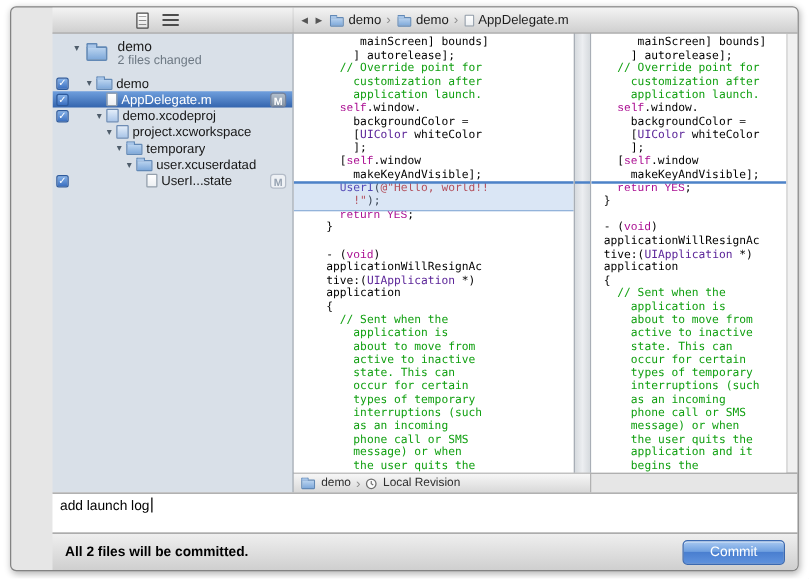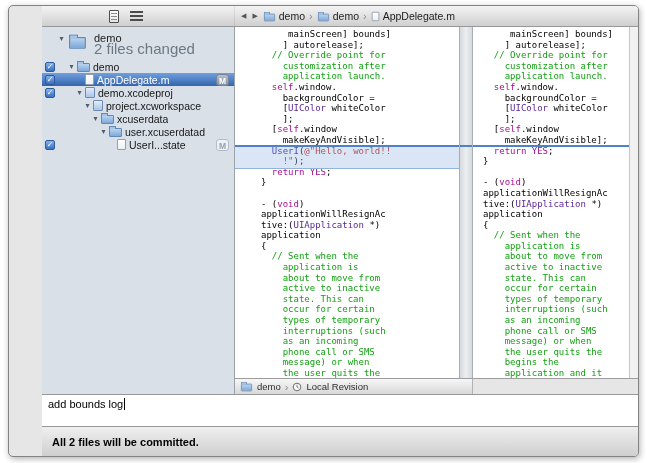--- a/index.html
+++ b/index.html
@@ -37,21 +37,21 @@
   .mini{transform:scale(.85);transform-origin:center;}
   .clock{flex:none;}
 
   
   .content{flex:1;display:flex;min-height:0;}
   .sidebar{flex:none;width:193px;background:#d9e0e8;border-right:1px solid #9aa1a9;padding-top:5px;overflow:hidden;}
   .s-root{display:flex;align-items:flex-start;height:28px;padding-left:14px;}
   .disc{flex:none;width:11px;font-size:8px;color:#4f5d6b;text-align:center;line-height:13px;}
   .root-txt{margin-left:8px;}
   .root-label{font-size:11px;color:#1b1b1b;line-height:12px;}
-  .root-sub{font-size:15px;color:#6d7883;line-height:10px;}
+  .root-sub{font-size:10px;color:#6d7883;line-height:10px;}
   .s-row{display:flex;align-items:center;height:13px;padding-right:5px;font-size:10.5px;color:#161616;white-space:nowrap;}
   .s-row.selected{background:linear-gradient(#6f9fdd,#3465ae);color:#fff;}
   .cb-col{flex:none;width:16px;display:flex;justify-content:flex-start;padding-left:3px;}
   .cb{width:10px;height:10px;border-radius:2px;background:linear-gradient(#86b2e9,#3a6fc0);border:1px solid #2e5a9c;
       color:#fff;display:flex;align-items:center;justify-content:center;}
   .cb i{font-style:normal;font-size:8px;line-height:8px;}
   .sp{flex:none;display:inline-block;height:1px;}
   .s-lbl{margin-left:3px;overflow:hidden;text-overflow:ellipsis;}
   .badge{flex:none;margin-left:auto;width:13px;height:12px;border-radius:3px;text-align:center;line-height:12px;
          font-size:8.5px;font-weight:bold;background:linear-gradient(#b3bfcc,#8492a3);border:1px solid #76839a;color:#fff;}
@@ -64,21 +64,21 @@
   .pane.left{flex:none;width:224px;}
   .pane.right{flex:1;}
   .gutter{flex:none;width:14px;background:linear-gradient(90deg,#d6dade,#eceef1 50%,#d6dade);
           border-left:1px solid #a8aeb6;border-right:1px solid #a8aeb6;position:relative;}
   .vscroll{flex:none;width:9px;background:#f1f1f1;border-left:1px solid #c7c7c7;}
   .code{padding:2px 0 0 26px;font-family:"DejaVu Sans Mono",monospace;font-size:9px;}
   .pane.right .code{padding-left:10px;}
   .code-line{height:10.6px;line-height:10.6px;white-space:pre;}
   .seg-p{color:#000000;}
   .seg-c{color:#12a012;}
-  .seg-k{color:#aa0d91;}
+  .seg-k{color:#aa0d91;font-family:Liberation Mono, monospace;}
   .seg-s{color:#c41a16;}
   .seg-t{color:#5c2699;}
   .seg-f{color:#2e0d9e;}
   .diff-block{position:absolute;left:0;right:0;top:118px;height:24px;background:rgba(148,182,226,.35);
               border-top:2px solid #4d82c8;border-bottom:1px solid #93b3da;}
   .g-line{position:absolute;left:0;right:0;top:118px;height:0;border-top:2px solid #4d82c8;}
   .diff-line-r{position:absolute;left:0;right:0;top:118px;height:0;border-top:2px solid #4d82c8;}
 
   
   .footers{flex:none;height:16px;display:flex;border-top:1px solid #9d9d9d;}
@@ -191,21 +191,21 @@
           <span class="disc">▾</span>
           <span class="ico proj"></span>
           <span class="s-lbl">project.xcworkspace</span>
         </div>
 
         <div class="s-row">
           <span class="cb-col"></span>
           <span class="sp" style="width:32px"></span>
           <span class="disc">▾</span>
           <span class="ico folder"></span>
-          <span class="s-lbl">xcuserdata</span>
+          <span class="s-lbl">temporary</span>
         </div>
 
         <div class="s-row">
           <span class="cb-col"></span>
           <span class="sp" style="width:40px"></span>
           <span class="disc">▾</span>
           <span class="ico folder"></span>
           <span class="s-lbl">user.xcuserdatad</span>
         </div>
 
@@ -292,22 +292,22 @@
                 <div class="code-line"><span class="seg-c">    about to move from</span></div>
                 <div class="code-line"><span class="seg-c">    active to inactive</span></div>
                 <div class="code-line"><span class="seg-c">    state. This can</span></div>
                 <div class="code-line"><span class="seg-c">    occur for certain</span></div>
                 <div class="code-line"><span class="seg-c">    types of temporary</span></div>
                 <div class="code-line"><span class="seg-c">    interruptions (such</span></div>
                 <div class="code-line"><span class="seg-c">    as an incoming</span></div>
                 <div class="code-line"><span class="seg-c">    phone call or SMS</span></div>
                 <div class="code-line"><span class="seg-c">    message) or when</span></div>
                 <div class="code-line"><span class="seg-c">    the user quits the</span></div>
+                <div class="code-line"><span class="seg-c">    application and it</span></div>
                 <div class="code-line"><span class="seg-c">    begins the</span></div>
-                <div class="code-line"><span class="seg-c">    application and it</span></div>
               </div>
             <div class="diff-line-r"></div>
           </div>
           <div class="vscroll"></div>
         </div>
 
         <div class="footers">
           <div class="footer fl">
             <span class="ico folder mini"></span>
             <span>demo</span>
@@ -316,21 +316,22 @@
               <circle cx="5" cy="5" r="3.8" fill="#fafafa" stroke="#6e6e6e" stroke-width="1"></circle>
               <path d="M5 2.8 L5 5 L6.6 6" stroke="#6e6e6e" stroke-width="0.9" fill="none"></path>
             </svg>
             <span>Local Revision</span>
           </div>
         </div>
       </div>
     </div>
 
     <div class="commit-field">
-      <span>add bounds log</span><span class="caret"></span>
+      <span>add launch log</span><span class="caret"></span>
     </div>
 
     <div class="bottombar">
       <span class="status">All 2 files will be committed.</span>
+      <button class="btn commit">Commit</button>
     </div>
 
   </div>
 </div>
 
 </body></html>

